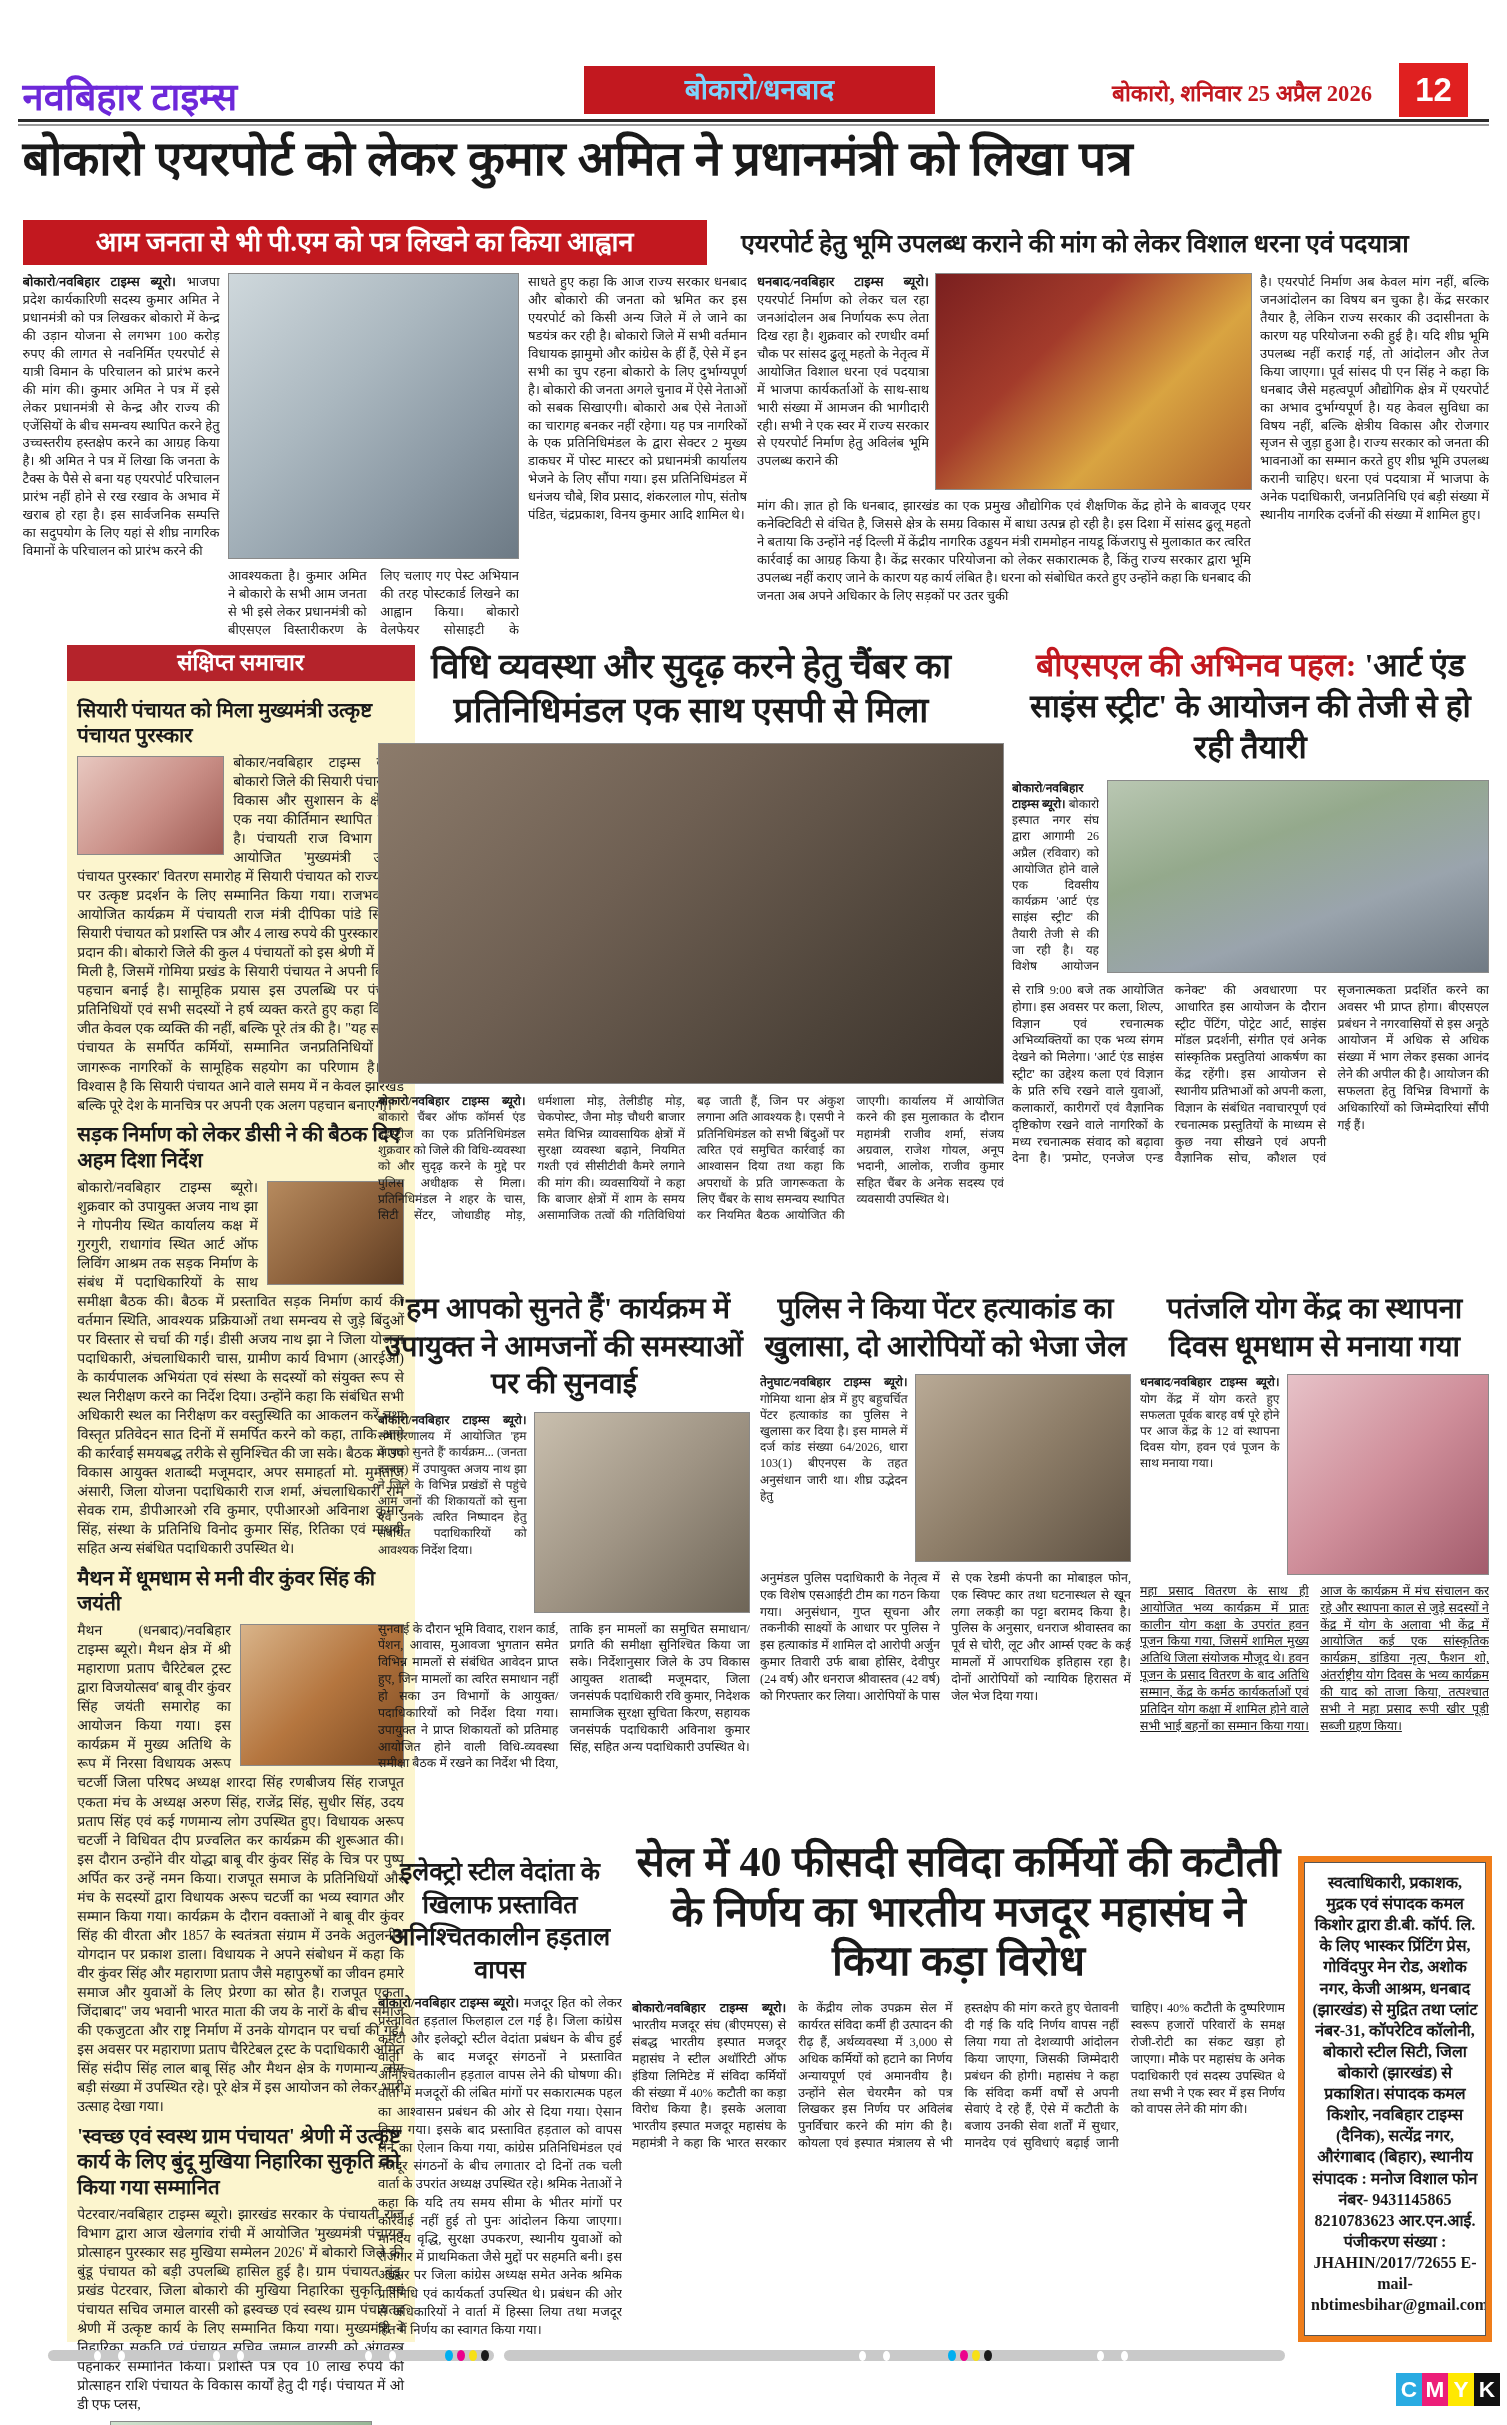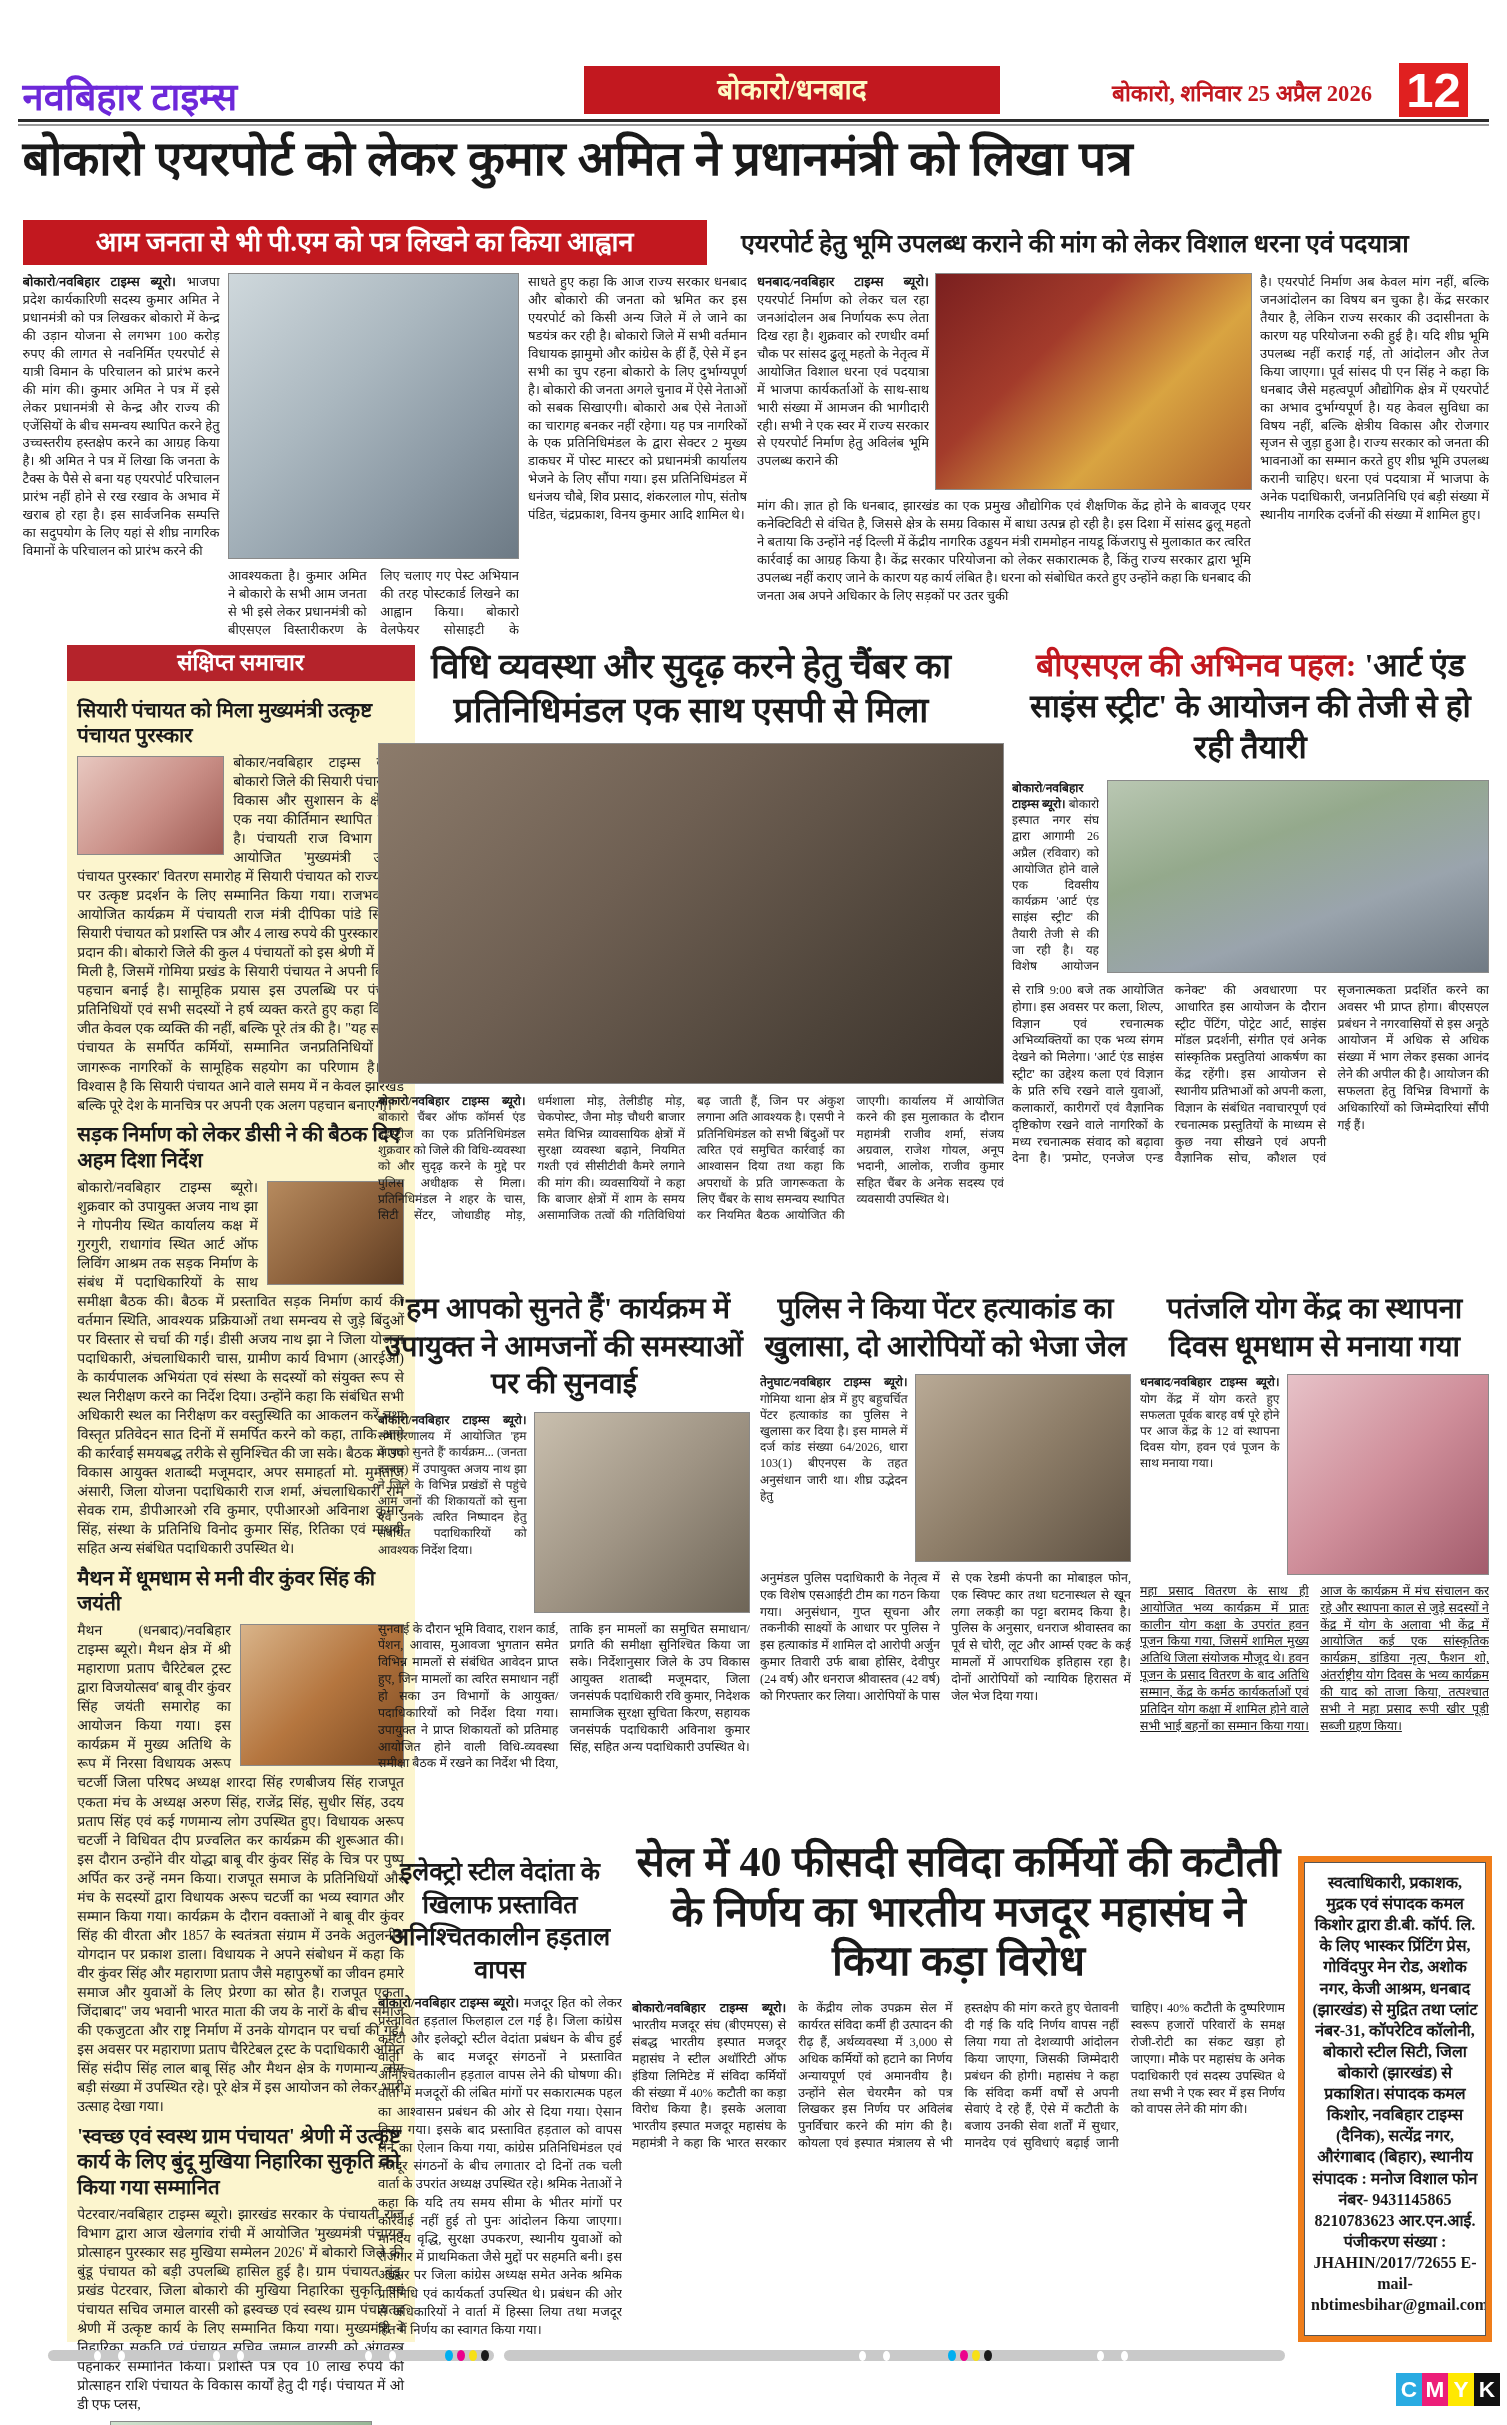--- a/index.html
+++ b/index.html
@@ -8,26 +8,26 @@
     position:relative; width:1508px; height:2426px; margin:0 auto;
     background:#ffffff; overflow:hidden;
     font-family:"Liberation Serif","DejaVu Serif",serif; color:#1a1a1a;
   }
   .abs { position:absolute; }
   .photo { border:0.8px solid #8a8a8a; }
   .byline { font-weight:bold; }
 
   
   .mast-name { left:22.6px; top:69px; font-size:38px; font-weight:bold; color:#6d28d9; }
-  .edition-box { left:584px; top:66px; width:416px; height:48px; background:#c2181f;
-    color:#fef9c3; font-size:28px; font-weight:bold; text-align:center; line-height:48px; }
+  .edition-box { left:584px; top:66px; width:351px; height:48px; background:#c2181f;
+    color:#7dd3fc; font-size:28px; font-weight:bold; text-align:center; line-height:48px; }
   .dateline { left:1078px; top:77px; width:294px; font-size:22.6px; font-weight:bold;
     color:#c2181f; text-align:right; }
   .pagenum-box { left:1399px; top:63px; width:69px; height:54px; background:#e02020;
-    color:#fff; font-size:49px; font-weight:bold; text-align:center; line-height:54px;
+    color:#fff; font-size:33px; font-weight:bold; text-align:center; line-height:54px;
     font-family:"Liberation Sans",sans-serif; }
   .rule-a { left:18px; top:119px; width:1471px; height:3px; background:#2b2b2b; }
   .rule-b { left:18px; top:124px; width:1471px; height:1.5px; background:#9a9a9a; }
 
   
   .lead-headline { left:22.6px; top:134px; width:1467px; font-size:48px; font-weight:bold;
     line-height:1.05; white-space:nowrap; }
   .kicker-left { left:22.6px; top:220px; width:684px; height:45px; background:#c2181f;
     color:#fff; font-size:27px; font-weight:bold; text-align:center; line-height:45px;
     white-space:nowrap; }

